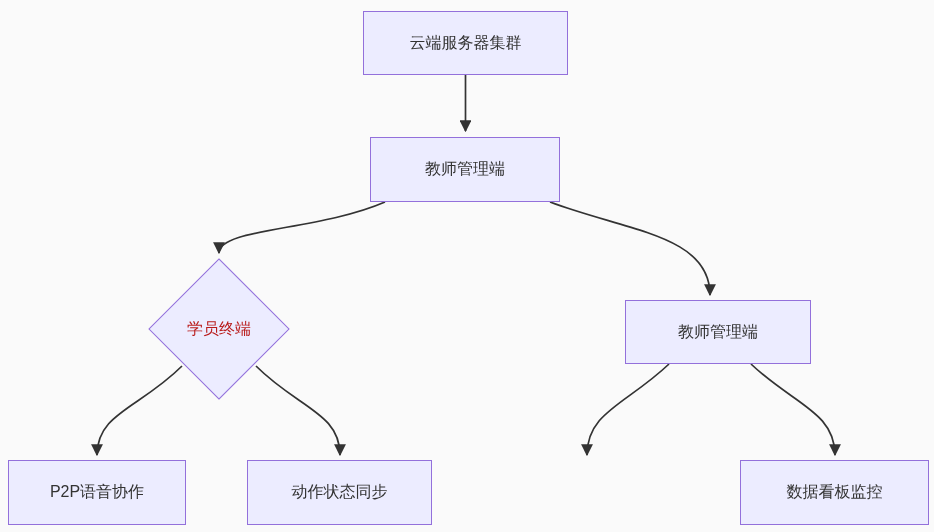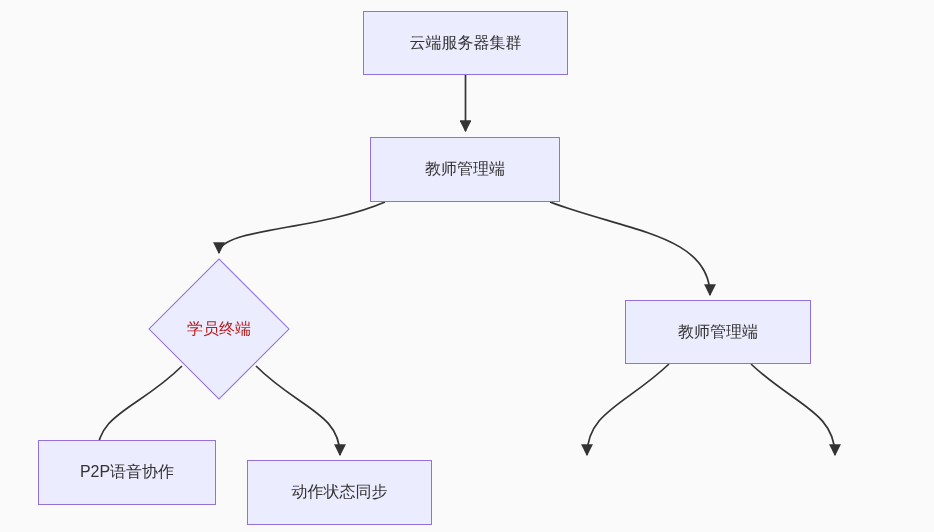--- a/index.html
+++ b/index.html
@@ -30,21 +30,21 @@
     background: #ECECFF;
     border: 1px solid #9370DB;
     color: #333333;
     font-size: 16px;
     box-sizing: border-box;
     text-align: center;
   }
   .node-cloud     { left: 363px; top: 11px;  width: 205px; height: 64px; font-family: Liberation Mono, monospace; }
   .node-sync      { left: 370px; top: 137px; width: 190px; height: 65px; }
   .node-teacher   { left: 625px; top: 300px; width: 186px; height: 64px; }
-  .node-p2p       { left: 8px;   top: 440px; width: 178px; height: 65px; margin-left: 30px; }
+  .node-p2p       { left: 8px;   top: 460px; width: 178px; height: 65px; }
   .node-motion    { left: 247px; top: 460px; width: 185px; height: 65px; }
   .node-task      { left: 493px; top: 460px; width: 187px; height: 65px; }
   .node-dashboard { left: 740px; top: 460px; width: 189px; height: 65px; }
 
   .diamond-wrap {
     position: absolute;
     left: 148px; top: 258px;
     width: 142px; height: 142px;
     background: transparent;
     border: none;
@@ -104,14 +104,17 @@
 
   <div class="node node-p2p">
     <span>P2P语音协作</span>
   </div>
 
   <div class="node node-motion">
     <span>动作状态同步</span>
   </div>
 
 
+  <div class="node node-dashboard">
+    <span>数据看板监控</span>
+  </div>
 
 </div>
 
 </body></html>

